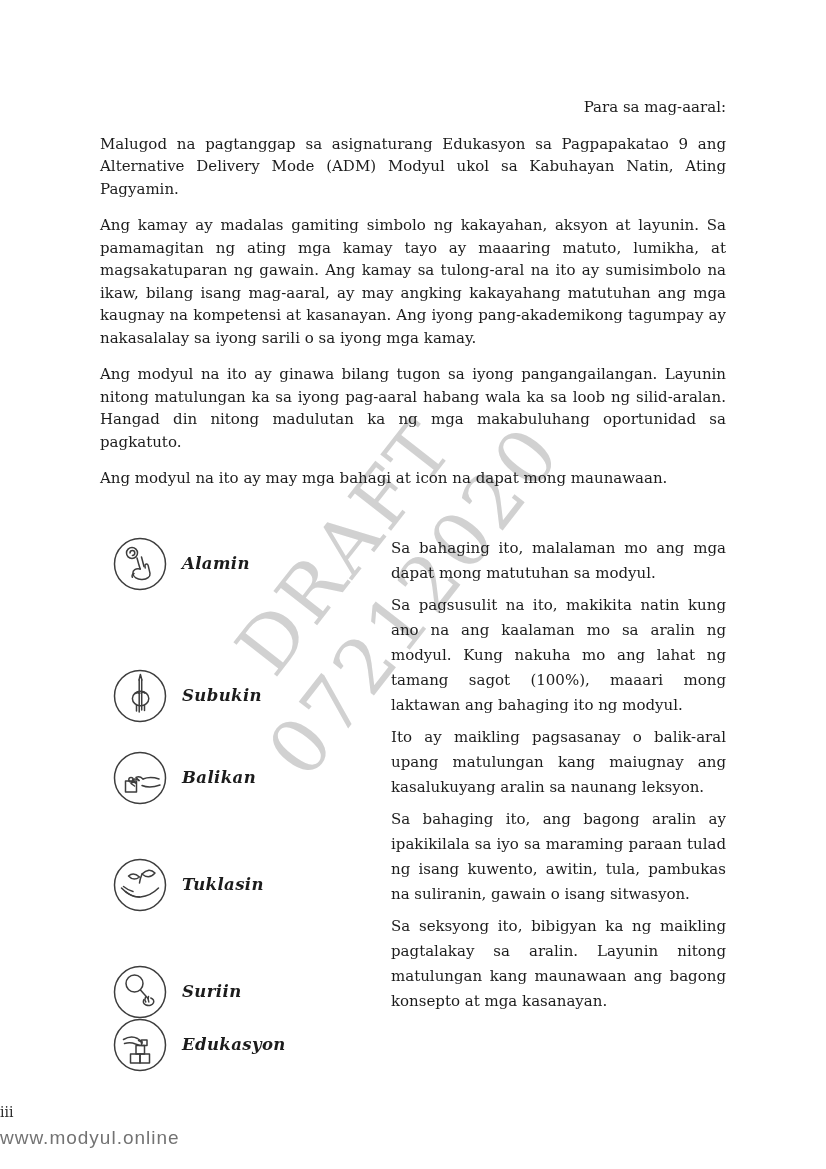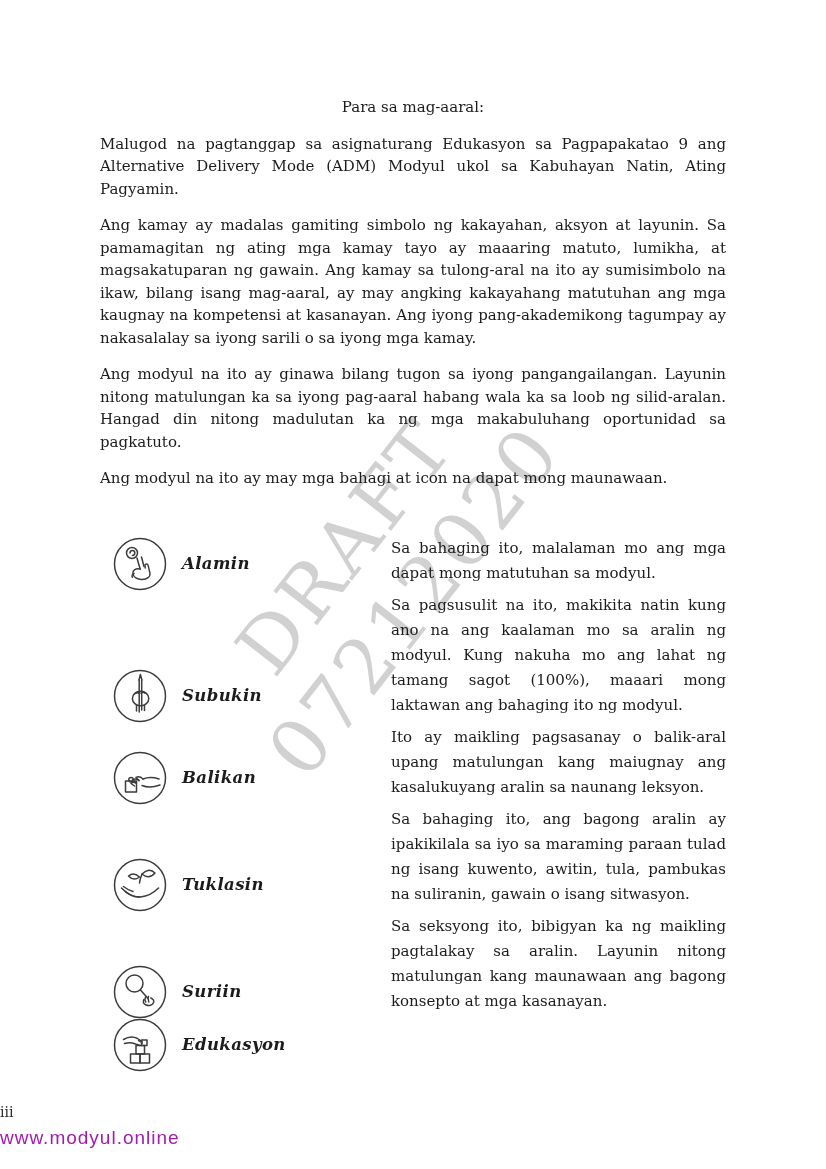--- a/index.html
+++ b/index.html
@@ -16,21 +16,21 @@
     position:relative;
     z-index:2;
     padding:96px 100px 0 100px;
   }
   .content p {
     margin:0 0 14px 0;
     font-size:15px;
     line-height:22.5px;
     text-align:justify;
   }
-  .content p.greeting { text-align:center; }
+  .content p.greeting { text-align:right; }
   .bold { font-weight:normal; }
 
   
   .watermark {
     position:absolute;
     z-index:1;
     left:90px; top:486px;
     width:580px;
     text-align:center;
     transform:rotate(-52deg);
@@ -70,21 +70,21 @@
   .footer {
     position:absolute;
     z-index:2;
     left:0; right:0; bottom:20px;
     text-align:left;
   }
   .page-number { font-size:14px; color:#2a2a2a; margin-bottom:7px; }
   .website {
     font-family:"Liberation Sans","DejaVu Sans",sans-serif;
     font-size:19px;
-    color:#a21caf;
+    color:#737373;
     letter-spacing:1px;
   }
 
   .ico { stroke:#3d3d3d; fill:none; stroke-width:1.5; stroke-linecap:round; stroke-linejoin:round; }
 </style>
 </head>
 <body>
 
 <div class="page">
 

